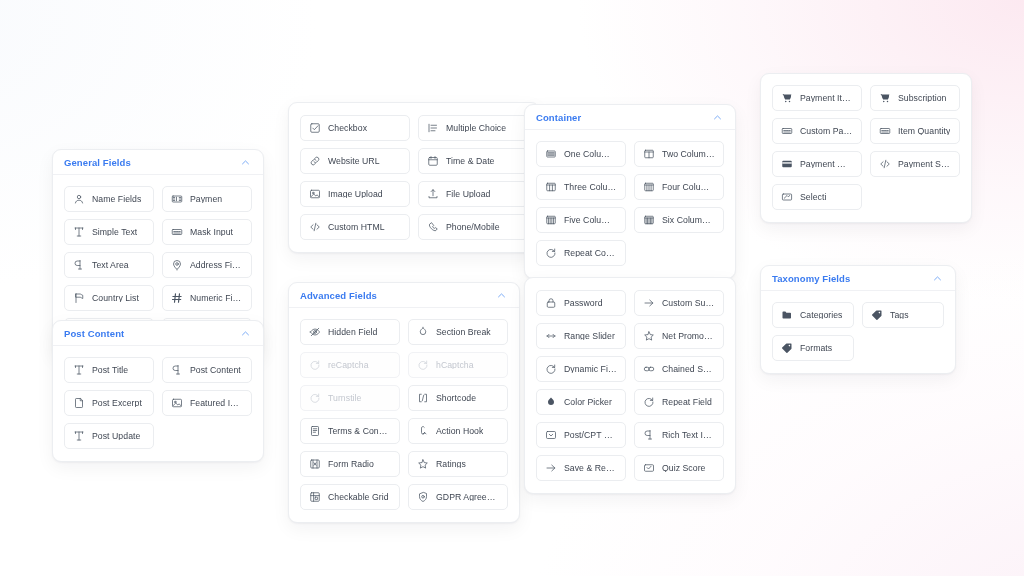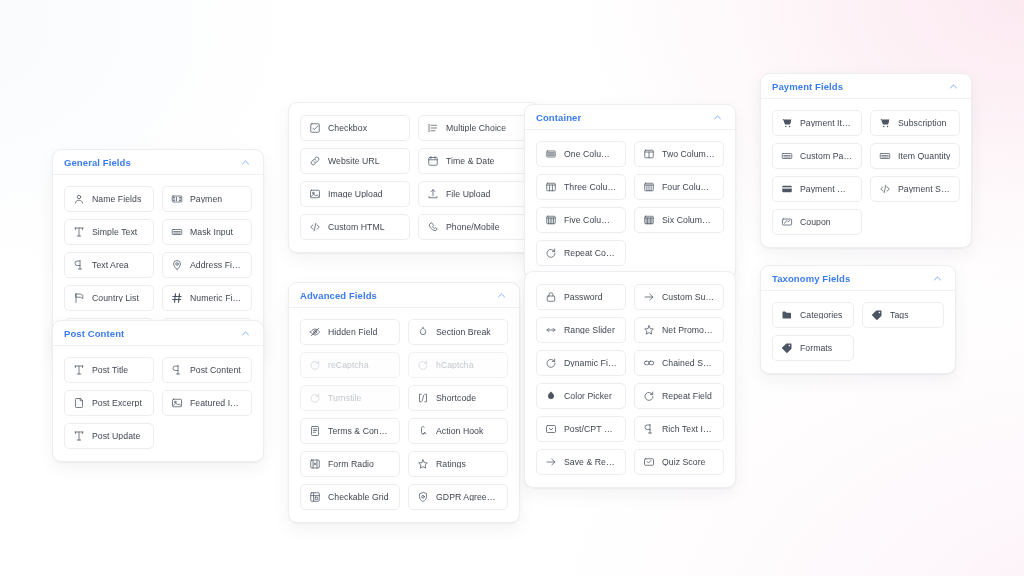--- a/index.html
+++ b/index.html
@@ -111,21 +111,21 @@
   }
   .tile.disabled .tile-label { color: #c3c7cf; }
   .tile.disabled .tile-icon  { color: #cfd3da; }
 
   
   #panel-general   { left: 52px;  top: 106px; width: 212px; margin-top: 43px; }
   #panel-postflds  { left: 52px;  top: 320px; width: 212px; }
   #panel-generalb  { left: 288px; top: 102px; width: 252px; }
   #panel-advanced  { left: 288px; top: 282px; width: 232px; }
   #panel-container { left: 524px; top: 73px;  width: 212px; margin-top: 31px; }
-  #panel-extra     { left: 524px; top: 271px; width: 212px; }
+  #panel-extra     { left: 524px; top: 277px; width: 212px; }
   #panel-payment   { left: 760px; top: 73px;  width: 212px; }
   #panel-taxonomy  { left: 760px; top: 265px; width: 196px; }
 
   
   .panel.headerless > .tile-grid { padding-top: 12px; }
 </style>
 </head>
 <body>
 
 <div id="board">
@@ -661,28 +661,20 @@
             <svg viewBox="0 0 24 24">
               <rect x="3" y="5.5" width="18" height="13" rx="2" fill="none" stroke="currentColor" stroke-width="1.5" stroke-linecap="round" stroke-linejoin="round"></rect>
               <path d="M8.2 11.2 11 14l5-5.4" fill="none" stroke="currentColor" stroke-width="1.5" stroke-linecap="round" stroke-linejoin="round"></path>
             </svg>
           </span>
           <span class="tile-label">Quiz Score</span>
         </div>
       </div>
     </div>
     <div class="panel" id="panel-payment">
-      <div class="panel-header">
-        <div class="panel-title">Payment Fields</div>
-        <span class="chevron">
-          <svg viewBox="0 0 24 24">
-            <path d="M5.5 15 12 8.6l6.5 6.4" fill="none" stroke="currentColor" stroke-width="2" stroke-linecap="round" stroke-linejoin="round"></path>
-          </svg>
-        </span>
-      </div>
       <div class="tile-grid">
         <div class="tile">
           <span class="tile-icon">
             <svg viewBox="0 0 24 24">
               <path d="M2.8 4.5h3l2.3 10.4h9.8l2.3-7.4H6.6" fill="currentColor" stroke="none" stroke-width="1.5"></path>
               <path d="M4.5 5.2h16.2l-2.4 7.6H7.2z" fill="currentColor" stroke="none"></path>
               <circle cx="9.5" cy="19" r="1.5" fill="currentColor" stroke="none"></circle>
               <circle cx="17" cy="19" r="1.5" fill="currentColor" stroke="none"></circle>
             </svg>
           </span>
@@ -734,21 +726,21 @@
           </span>
           <span class="tile-label">Payment Summa…</span>
         </div>
         <div class="tile">
           <span class="tile-icon">
             <svg viewBox="0 0 24 24">
               <rect x="2.8" y="6" width="18.4" height="12" rx="1.8" fill="none" stroke="currentColor" stroke-width="1.5" stroke-linecap="round" stroke-linejoin="round"></rect>
               <path d="M6.5 14.5 12 9l2.5 2.5 3 -2.5" fill="none" stroke="currentColor" stroke-width="1.5" stroke-linecap="round" stroke-linejoin="round"></path>
             </svg>
           </span>
-          <span class="tile-label">Coupon</span>
+          <span class="tile-label">Selecti</span>
         </div>
       </div>
     </div>
     <div class="panel" id="panel-taxonomy">
       <div class="panel-header">
         <div class="panel-title">Taxonomy Fields</div>
         <span class="chevron">
           <svg viewBox="0 0 24 24">
             <path d="M5.5 15 12 8.6l6.5 6.4" fill="none" stroke="currentColor" stroke-width="2" stroke-linecap="round" stroke-linejoin="round"></path>
           </svg>

